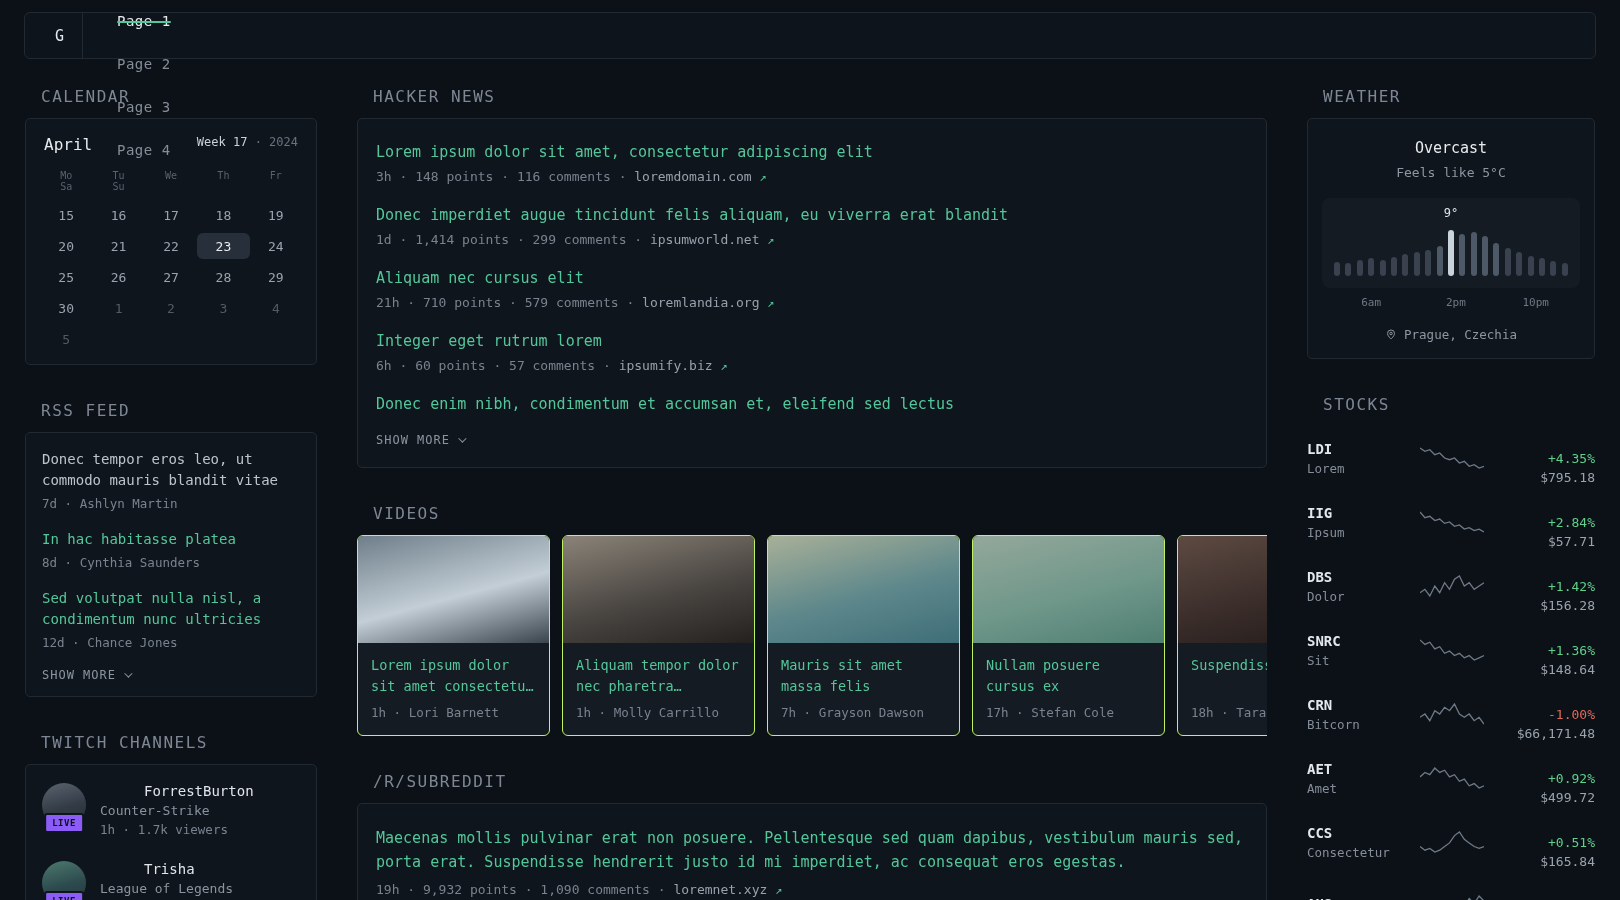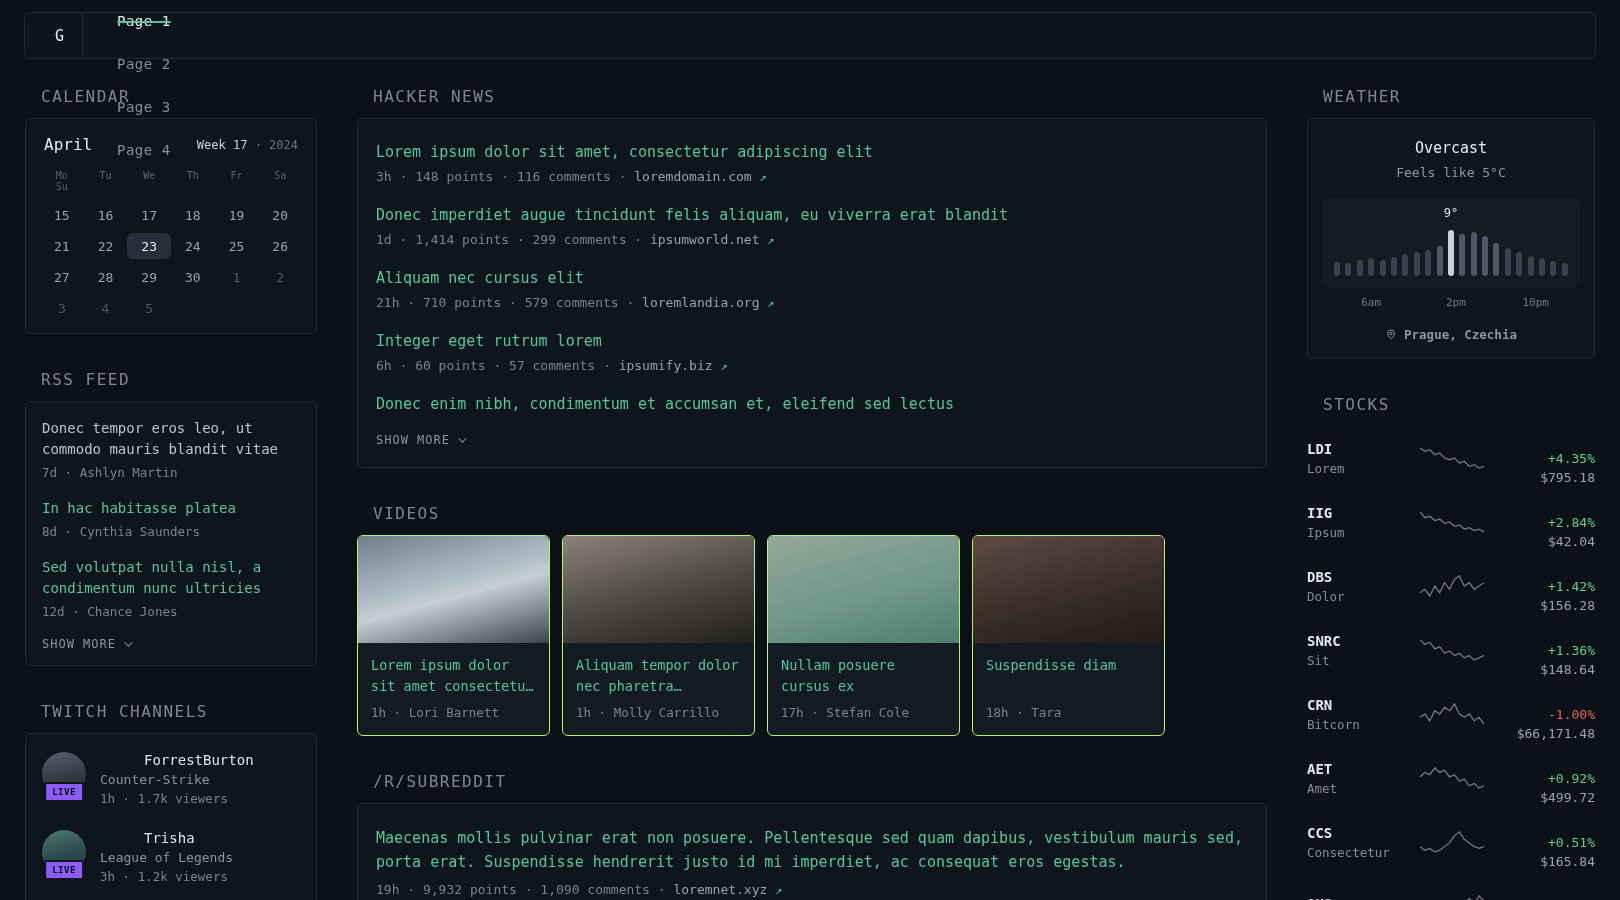--- a/index.html
+++ b/index.html
@@ -70,25 +70,25 @@
     margin:0 0 12px 16px;
   }
   .card{
     border:1px solid var(--border);
     border-radius:5px;
     background:var(--card);
   }
 
   
   .cal-card{padding:16px 14px 12px;}
-  .cal-head{display:flex;justify-content:space-between;align-items:center;padding:0 4px;}
+  .cal-head{display:flex;justify-content:space-between;align-items:flex-start;padding:0 4px;}
   .cal-month{font-size:16px;color:#e6eaee;}
   .cal-week{font-size:12px;color:var(--text-dimmer);}
   .cal-week .cw{color:#ccd2d9;}
-  .cal-grid{display:grid;grid-template-columns:repeat(6,1fr);}
+  .cal-grid{display:grid;grid-template-columns:repeat(5,1fr);}
   .cal-dow{margin-top:16px;}
   .dow{font-size:10px;color:#59626e;text-align:center;}
   .cal-days{margin-top:10px;row-gap:5px;}
   .cal-day{
     height:26px;display:flex;align-items:center;justify-content:center;
     font-size:13px;color:#9aa3ae;border-radius:6px;
   }
   .cal-day.selected{background:#272f3a;color:#e8ecf0;}
   .cal-day.outside{color:#525a66;}
 
@@ -169,21 +169,21 @@
     position:absolute;top:-22px;transform:translateX(-50%);
     font-size:12px;color:#dfe4e9;
   }
   .wtimes{position:relative;height:15px;margin:8px 22px 0;}
   .wtime{
     position:absolute;transform:translateX(-50%);
     font-size:11px;color:#6f7884;
   }
   .wloc{
     display:flex;align-items:center;justify-content:center;gap:7px;
-    margin-top:16px;font-size:12.5px;color:#8d96a1;font-weight:bold;
+    margin-top:16px;font-size:12.5px;color:#8d96a1;
   }
 
   
   .stock-row{display:flex;align-items:center;height:64px;}
   .stock-id{flex:0 0 98px;}
   .stock-symbol{font-size:14px;font-weight:bold;color:#e3e8ed;}
   .stock-name{font-size:12.5px;color:#848d98;margin-top:4px;}
   .stock-spark{flex:1;display:flex;justify-content:center;align-items:center;}
   .stock-val{flex:0 0 96px;text-align:right;}
   .stock-change{font-size:13px;margin-top:20px;}
@@ -380,20 +380,27 @@
           </div>
 
           <div class="video-card" data-interactable="true">
             <div class="thumb" data-interactable="false" style="background: linear-gradient(165deg, rgb(139, 131, 120), rgb(74, 70, 66) 55%, rgb(35, 33, 31));"></div>
             <div class="vbody" data-interactable="false">
               <a class="vtitle" data-interactable="true">Aliquam tempor dolor nec pharetra…</a>
               <div class="meta" data-interactable="false">1h · Molly Carrillo</div>
             </div>
           </div>
 
+          <div class="video-card" data-interactable="true">
+            <div class="thumb" data-interactable="false" style="background: linear-gradient(165deg, rgb(168, 176, 152), rgb(93, 135, 139) 55%, rgb(63, 110, 120));"></div>
+            <div class="vbody" data-interactable="false">
+              <a class="vtitle" data-interactable="true">Mauris sit amet massa felis</a>
+              <div class="meta" data-interactable="false">7h · Grayson Dawson</div>
+            </div>
+          </div>
 
           <div class="video-card" data-interactable="true">
             <div class="thumb" data-interactable="false" style="background: linear-gradient(165deg, rgb(147, 168, 155), rgb(111, 151, 138) 55%, rgb(79, 127, 114));"></div>
             <div class="vbody" data-interactable="false">
               <a class="vtitle" data-interactable="true">Nullam posuere cursus ex</a>
               <div class="meta" data-interactable="false">17h · Stefan Cole</div>
             </div>
           </div>
 
           <div class="video-card" data-interactable="true">
@@ -495,21 +502,21 @@
               <div class="stock-symbol" data-interactable="false">IIG</div>
               <div class="stock-name" data-interactable="false">Ipsum</div>
             </div>
             <div class="stock-spark" data-interactable="false">
               <svg width="64" height="26" viewBox="0 0 64 26">
                 <polyline points="0.0,3.0 4.9,8.7 9.8,7.3 14.8,11.6 19.7,10.1 24.6,14.4 29.5,13.0 34.5,17.3 39.4,15.9 44.3,20.1 49.2,18.7 54.2,21.6 59.1,20.1 64.0,23.0" fill="none" stroke="#6f7a87" stroke-width="1.3"></polyline>
               </svg>
             </div>
             <div class="stock-val" data-interactable="false">
               <div class="stock-change" data-interactable="false">+2.84%</div>
-              <div class="stock-price" data-interactable="false">$42.04</div>
+              <div class="stock-price" data-interactable="false">$57.71</div>
             </div>
           </div>
 
           <div class="stock-row up" data-interactable="true">
             <div class="stock-id" data-interactable="false">
               <div class="stock-symbol" data-interactable="false">DBS</div>
               <div class="stock-name" data-interactable="false">Dolor</div>
             </div>
             <div class="stock-spark" data-interactable="false">
               <svg width="64" height="26" viewBox="0 0 64 26">

